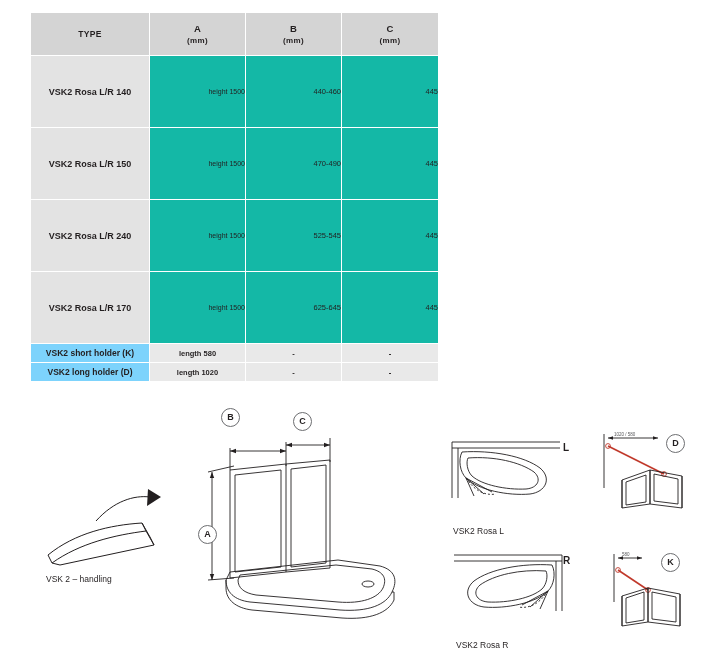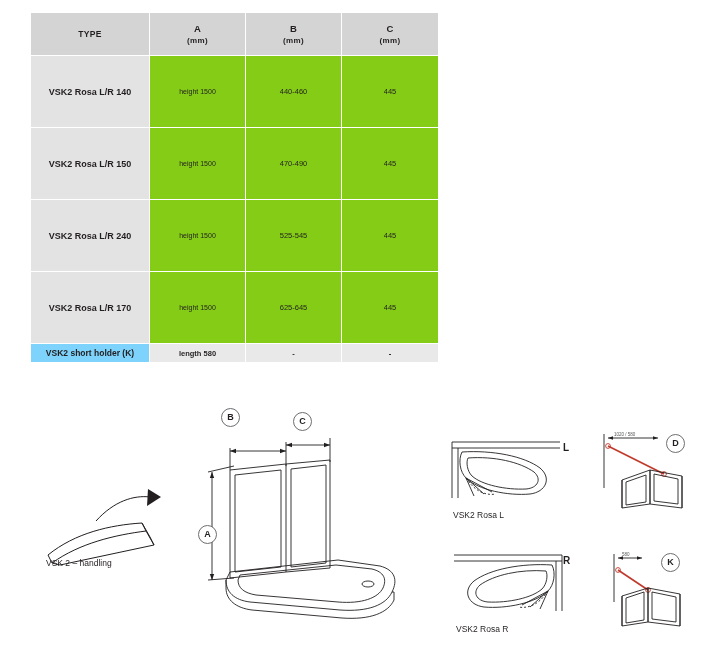--- a/index.html
+++ b/index.html
@@ -60,21 +60,22 @@
     height: 71px;
     background: #e9e9e9;
   }
   .spec-table tbody tr.main-row td.type {
     font-size: 9px;
     font-weight: bold;
     background: #e3e3e3;
   }
   .spec-table tbody tr.main-row td.val {
     font-size: 7.5px;
-    background: #84cc16;
+    background: #14b8a6;
+    text-align: right;
   }
   .spec-table tbody tr.main-row td.val.a {
     font-size: 7px;
   }
 
   .spec-table tbody tr.holder-row td {
     height: 18px;
     background: #e9e9e9;
     font-size: 8.5px;
     font-weight: bold;
@@ -94,20 +95,21 @@
     left: 0;
     top: 400px;
     width: 720px;
     height: 249px;
   }
   .dwg-label {
     position: absolute;
     font-size: 8.5px;
     color: #231f20;
     white-space: nowrap;
+    margin-top: 16px;
   }
 
   .circle-tag {
     position: absolute;
     width: 17px;
     height: 17px;
     border: 1px solid #6d6e71;
     border-radius: 50%;
     font-size: 9px;
     font-weight: bold;
@@ -177,20 +179,26 @@
       <td class="val a">height 1500</td>
       <td class="val">625-645</td>
       <td class="val">445</td>
     </tr>
     <tr class="holder-row">
       <td class="type">VSK2 short holder (K)</td>
       <td class="val">length 580</td>
       <td class="val">-</td>
       <td class="val">-</td>
     </tr>
+    <tr class="holder-row">
+      <td class="type">VSK2 long holder (D)</td>
+      <td class="val">length 1020</td>
+      <td class="val">-</td>
+      <td class="val">-</td>
+    </tr>
   </tbody>
 </table>
 
 <div class="drawings">
 
   <svg width="150" height="130" style="position:absolute; left:30px; top:85px;">
     <g fill="none" stroke="#231f20" stroke-width="1">
       <path d="M18,70 C45,48 80,40 112,38"></path>
       <path d="M18,70 L22,78 C50,58 85,50 116,46 L112,38"></path>
       <path d="M116,46 L124,60 L30,80 L22,78"></path>

